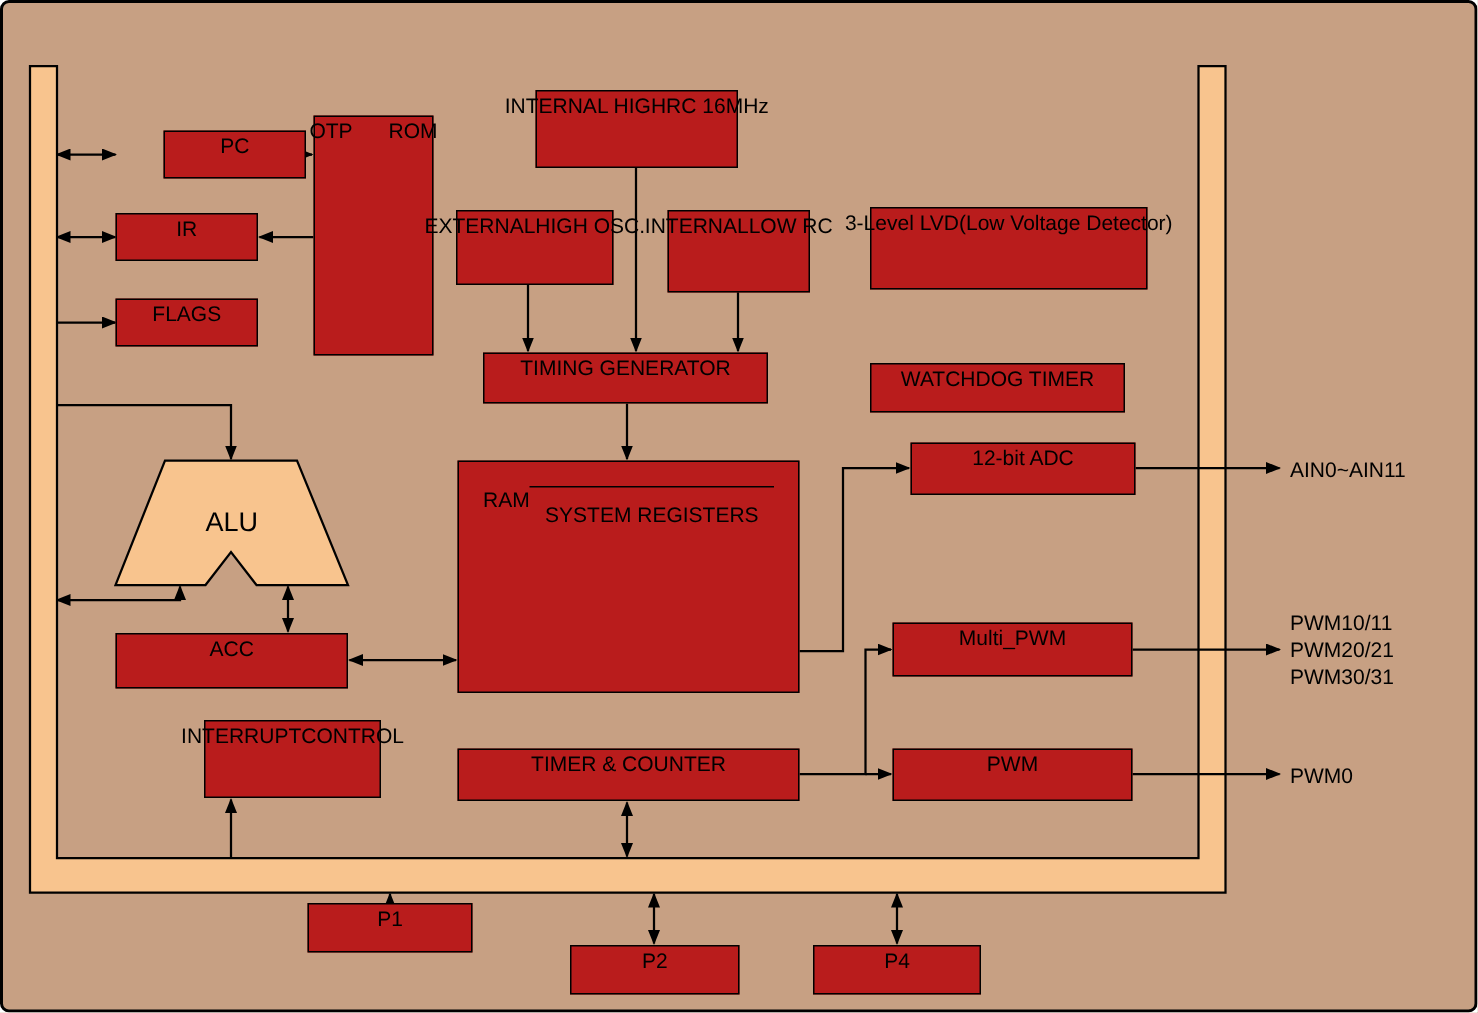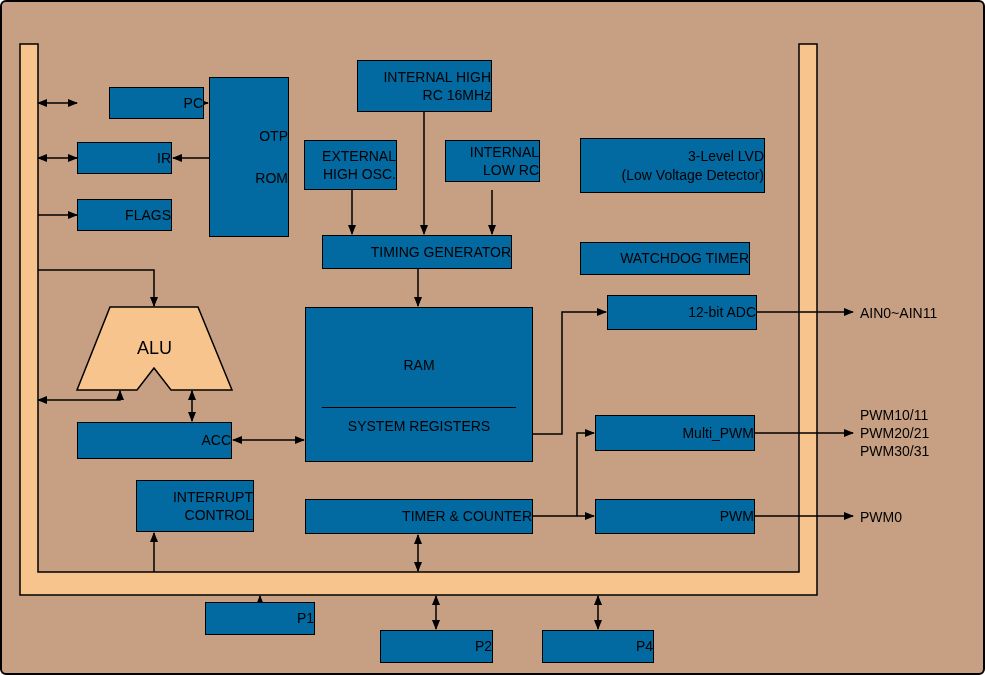--- a/index.html
+++ b/index.html
@@ -11,25 +11,25 @@
     border-radius:6px;
     box-sizing:border-box;
     font-family:"Liberation Sans", sans-serif;
     color:#000;
     overflow:hidden;
   }
   svg.layer {position:absolute; left:0; top:0; width:985px; height:675px;}
   .ln {stroke:#000; stroke-width:1.5; fill:none;}
   .block {
     position:absolute;
-    background:#0369a1;
+    background:#b91c1c;
     border:1px solid #000;
     box-sizing:border-box;
-    display:flex; flex-direction:column;
-    align-items:flex-end; justify-content:center;
+    display:flex; flex-direction:row;
+    align-items:flex-start; justify-content:center;
     font-size:14px; line-height:1.3;
     text-align:center;
     white-space:nowrap;
   }
   .ramwrap {padding:16px;}
   .ram-main {flex:1; width:100%; display:flex; align-items:center; justify-content:center;}
   .ram-sub {height:38px; width:100%; border-top:1px solid #000; display:flex; align-items:center; justify-content:center; box-sizing:border-box;}
   .alu-label {
     position:absolute; text-align:center; font-size:18px;
   }
@@ -86,26 +86,26 @@
   <div class="block" style="left:207px;top:75px;width:80px;height:160px;gap:24px;">
     <span>OTP</span>
     <span>ROM</span>
   </div>
 
   <div class="block" style="left:355px;top:58px;width:135px;height:52px;">
     <span>INTERNAL HIGH</span>
     <span>RC 16MHz</span>
   </div>
 
-  <div class="block" style="left:302px;top:138px;width:93px;height:50px;">
+  <div class="block" style="left:302px;top:138px;width:105px;height:50px;">
     <span>EXTERNAL</span>
     <span>HIGH OSC.</span>
   </div>
 
-  <div class="block" style="left:443px;top:138px;width:95px;height:42px;">
+  <div class="block" style="left:443px;top:138px;width:95px;height:55px;">
     <span>INTERNAL</span>
     <span>LOW RC</span>
   </div>
 
   <div class="block" style="left:578px;top:136px;width:185px;height:55px;">
     <span>3-Level LVD</span>
     <span>(Low Voltage Detector)</span>
   </div>
 
   <div class="block" style="left:320px;top:233px;width:190px;height:34px;">TIMING GENERATOR</div>

